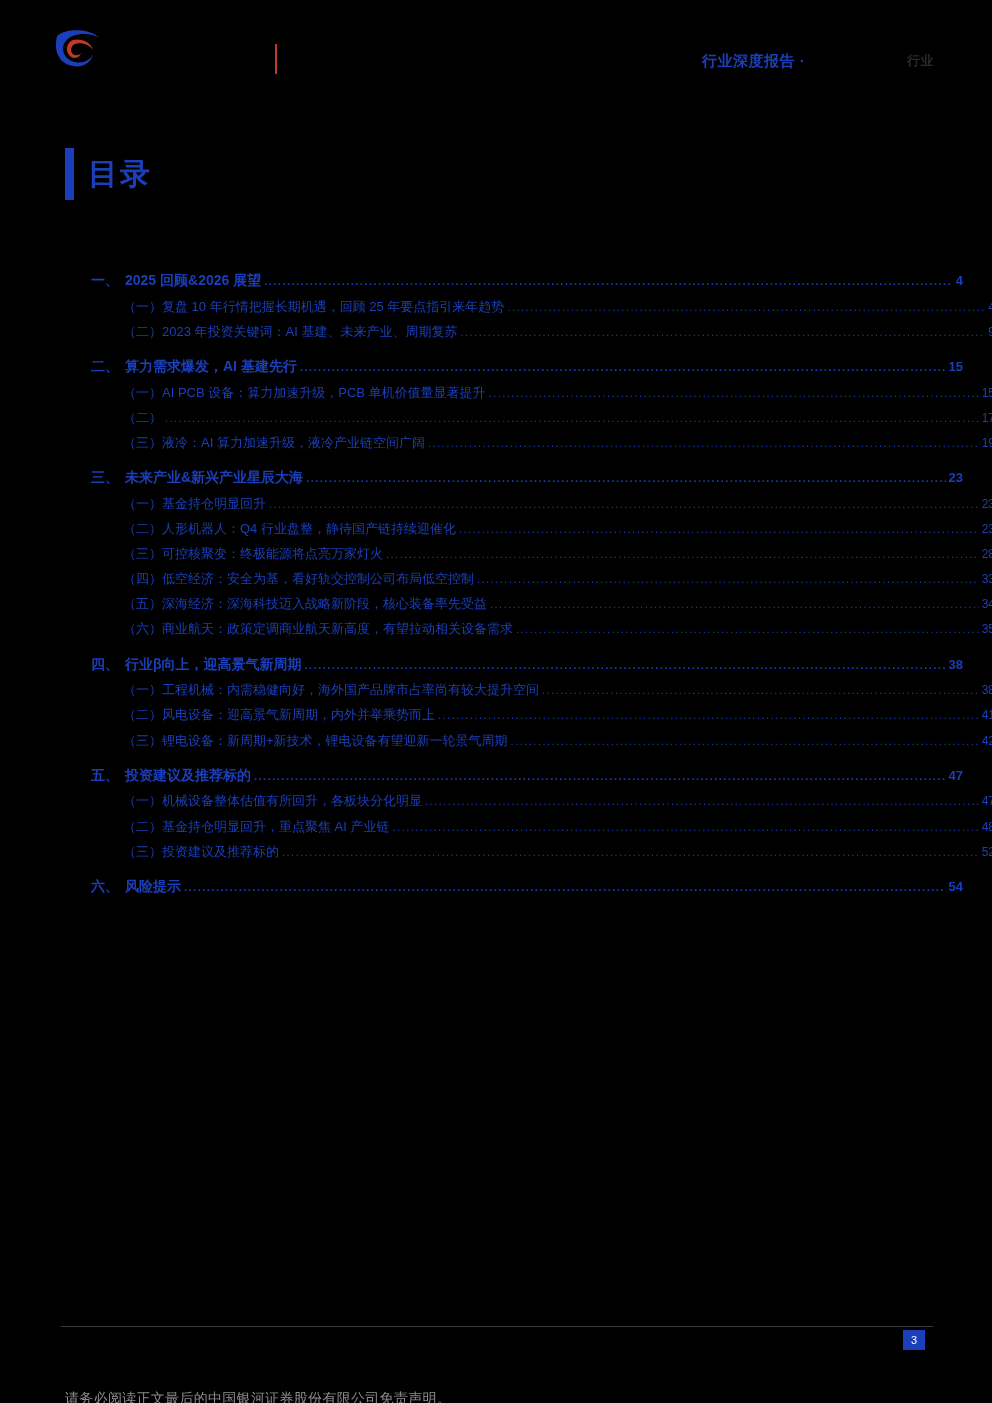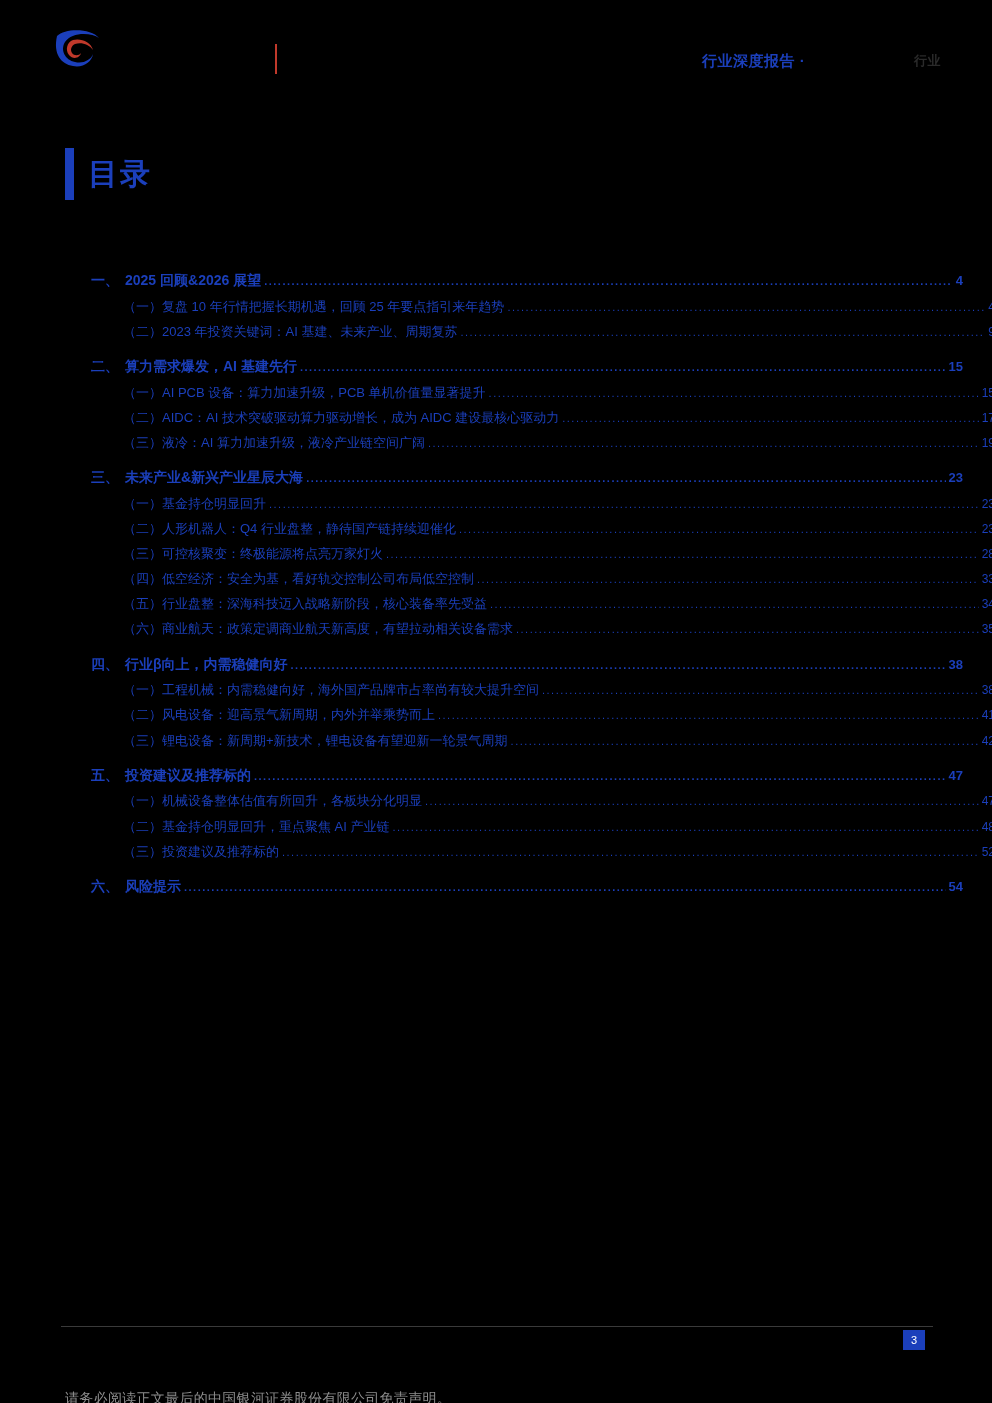--- a/index.html
+++ b/index.html
@@ -60,21 +60,20 @@
   }
   .header-title-2 {
     position: absolute;
     left: 860px;
     top: 44px;
     font-size: 13px;
     font-weight: bold;
     color: #2a2a2a;
     letter-spacing: 0.5px;
     white-space: nowrap;
-    margin-left: 7px;
   }
   
   .catalog-title-wrap {
     position: absolute;
     left: 18px;
     top: 140px;
     display: flex;
     align-items: center;
   }
   .catalog-bar {
@@ -218,21 +217,20 @@
         <span class="page-no">15</span>
       </div>
       <div class="toc-row lvl2">
         <span class="num">（一）</span>
         <span class="label">AI PCB 设备：算力加速升级，PCB 单机价值量显著提升</span>
         <span class="dots">................................................................................................................................................................................................................................................</span>
         <span class="page-no">15</span>
       </div>
       <div class="toc-row lvl2">
         <span class="num">（二）</span>
-        <span class="label">AIDC：AI 技术突破驱动算力驱动增长，成为 AIDC 建设最核心驱动力</span>
         <span class="dots">................................................................................................................................................................................................................................................</span>
         <span class="page-no">17</span>
       </div>
       <div class="toc-row lvl2">
         <span class="num">（三）</span>
         <span class="label">液冷：AI 算力加速升级，液冷产业链空间广阔</span>
         <span class="dots">................................................................................................................................................................................................................................................</span>
         <span class="page-no">19</span>
       </div>
       <div class="toc-row lvl1">
@@ -260,33 +258,33 @@
         <span class="page-no">28</span>
       </div>
       <div class="toc-row lvl2">
         <span class="num">（四）</span>
         <span class="label">低空经济：安全为基，看好轨交控制公司布局低空控制</span>
         <span class="dots">................................................................................................................................................................................................................................................</span>
         <span class="page-no">33</span>
       </div>
       <div class="toc-row lvl2">
         <span class="num">（五）</span>
-        <span class="label">行业盘整：深海科技迈入战略新阶段，核心装备率先受益</span>
+        <span class="label">深海经济：深海科技迈入战略新阶段，核心装备率先受益</span>
         <span class="dots">................................................................................................................................................................................................................................................</span>
         <span class="page-no">34</span>
       </div>
       <div class="toc-row lvl2">
         <span class="num">（六）</span>
         <span class="label">商业航天：政策定调商业航天新高度，有望拉动相关设备需求</span>
         <span class="dots">................................................................................................................................................................................................................................................</span>
         <span class="page-no">35</span>
       </div>
       <div class="toc-row lvl1">
         <span class="num">四、</span>
-        <span class="label">行业β向上，内需稳健向好</span>
+        <span class="label">行业β向上，迎高景气新周期</span>
         <span class="dots">................................................................................................................................................................................................................................................</span>
         <span class="page-no">38</span>
       </div>
       <div class="toc-row lvl2">
         <span class="num">（一）</span>
         <span class="label">工程机械：内需稳健向好，海外国产品牌市占率尚有较大提升空间</span>
         <span class="dots">................................................................................................................................................................................................................................................</span>
         <span class="page-no">38</span>
       </div>
       <div class="toc-row lvl2">

